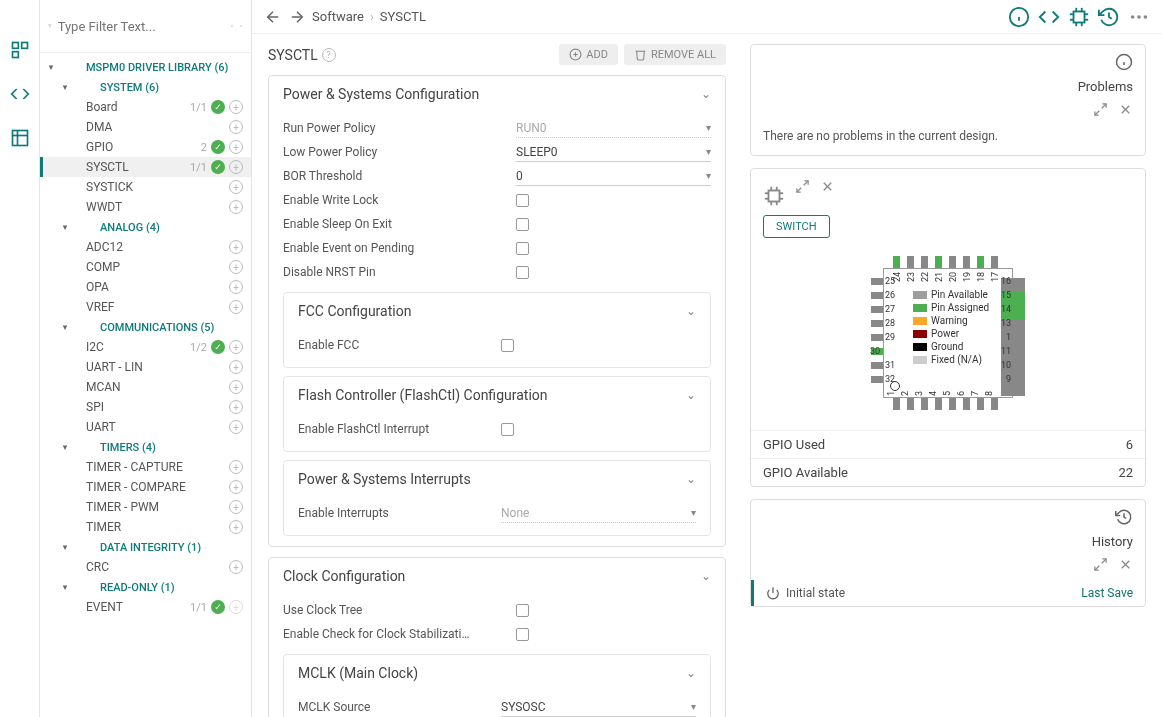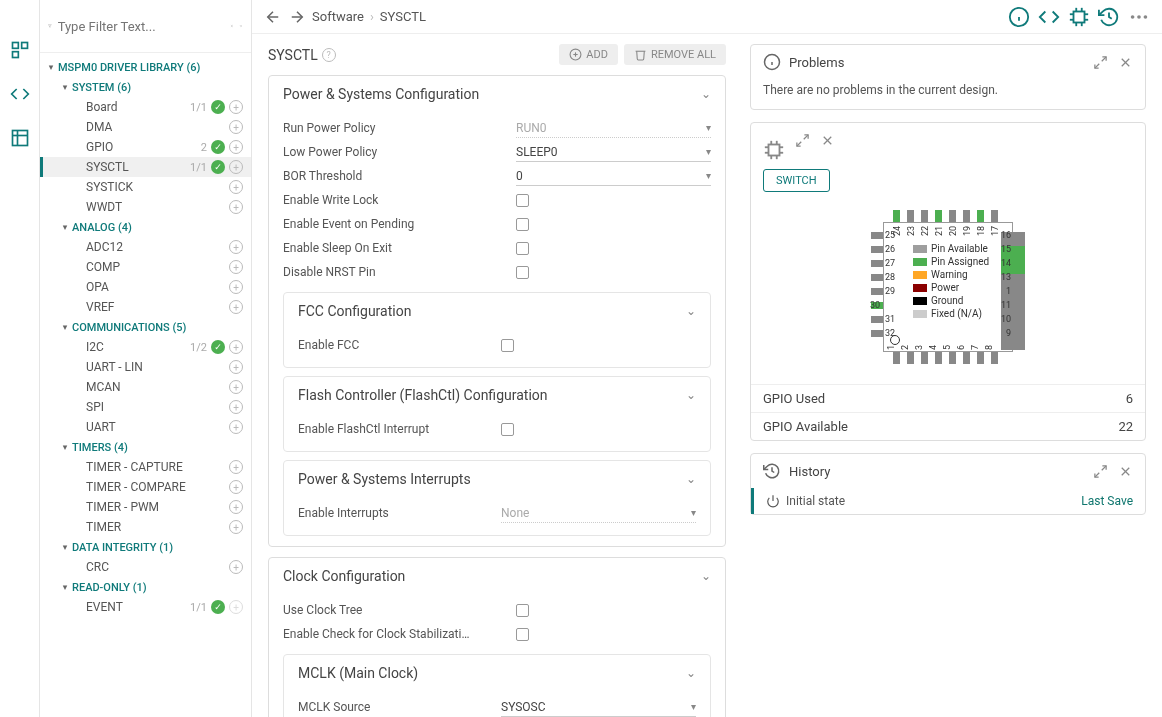--- a/index.html
+++ b/index.html
@@ -7,21 +7,21 @@
 .rail { width: 40px; border-right: 1px solid #e5e5e5; display: flex; flex-direction: column; align-items: center; padding-top: 40px; gap: 24px; }
 .rail-icon { width: 20px; height: 20px; color: #0f7a7a; cursor: pointer; display: flex; align-items: center; justify-content: center; }
 .sidebar { width: 212px; border-right: 1px solid #e5e5e5; display: flex; flex-direction: column; }
 .filter-row { display: flex; align-items: center; padding: 18px 8px; border-bottom: 1px solid #eee; gap: 6px; color: #888; }
 .filter-row input { border: none; outline: none; flex: 1; font-size: 13px; color: #666; }
 .filter-row .ficon { width: 16px; height: 16px; color: #888; cursor: pointer; }
 .tree { flex: 1; overflow-y: auto; padding: 4px 0; }
 .tree-row { display: flex; align-items: center; padding: 2px 8px 2px 0; height: 20px; cursor: pointer; }
 .tree-arrow { width: 14px; height: 14px; display: flex; align-items: center; justify-content: center; font-size: 9px; color: #666; }
 .tree-label { flex: 1; font-size: 12px; color: #555; white-space: nowrap; overflow: hidden; text-overflow: ellipsis; }
-.tree-label.group { color: #0f7a7a; font-weight: 500; font-size: 11px; }
+.tree-label.group { color: #0f7a7a; font-weight: 500; font-size: 11px; margin-left: 28px; }
 .tree-count { font-size: 11px; color: #aaa; margin-right: 4px; }
 .tree-check { width: 14px; height: 14px; border-radius: 50%; background: #4CAF50; color: #fff; display: flex; align-items: center; justify-content: center; font-size: 9px; margin-right: 4px; }
 .tree-add { width: 14px; height: 14px; border: 1.5px solid #bbb; border-radius: 50%; display: flex; align-items: center; justify-content: center; font-size: 10px; color: #bbb; cursor: pointer; }
 .tree-add.disabled { border-color: #ddd; color: #ddd; }
 .tree-row.selected { background: #f0f0f0; }
 .tree-row.selected::before { content: ''; position: absolute; left: 40px; width: 3px; height: 20px; background: #0f7a7a; }
 .main { flex: 1; display: flex; flex-direction: column; }
 .topbar { height: 34px; display: flex; align-items: center; padding: 0 12px; border-bottom: 1px solid #eee; }
 .nav-arrow { width: 18px; height: 18px; color: #666; cursor: pointer; margin-right: 6px; display: flex; align-items: center; justify-content: center; }
 .breadcrumb { font-size: 13px; color: #555; display: flex; align-items: center; gap: 6px; }
@@ -45,21 +45,21 @@
 .form-row { display: flex; align-items: center; height: 24px; }
 .form-label { flex: 1; font-size: 12px; color: #555; white-space: nowrap; overflow: hidden; text-overflow: ellipsis; }
 .form-control { width: 195px; }
 .form-select { width: 100%; border: none; border-bottom: 1px solid #ccc; font-size: 12px; color: #444; padding: 2px 0; background: transparent; display: flex; justify-content: space-between; align-items: center; cursor: pointer; }
 .form-select.disabled { color: #aaa; border-bottom: 1px dotted #ccc; }
 .form-select .caret { color: #888; font-size: 10px; }
 .form-check { width: 13px; height: 13px; border: 1.5px solid #999; border-radius: 2px; cursor: pointer; }
 .subpanel { border: 1px solid #e5e5e5; border-radius: 4px; margin-top: 8px; }
 .right { width: 420px; padding: 10px 16px 10px 8px; overflow-y: auto; }
 .card { border: 1px solid #ddd; border-radius: 4px; margin-bottom: 12px; }
-.card-header { display: flex; align-items: center; padding: 8px 12px; gap: 8px; }
+.card-header { display: flex; align-items: flex-end; padding: 8px 12px; gap: 8px; flex-direction: column; }
 .card-header-icon { width: 18px; height: 18px; color: #666; }
 .card-header-title { flex: 1; font-size: 13px; color: #444; }
 .card-actions { display: flex; gap: 10px; color: #888; }
 .card-action-icon { width: 15px; height: 15px; cursor: pointer; }
 .card-body { padding: 4px 12px 12px; font-size: 12px; color: #555; }
 .device-row { display: flex; gap: 10px; align-items: flex-start; }
 .device-icon { width: 22px; height: 22px; color: #888; margin-top: 6px; }
 .device-info { flex: 1; font-size: 12px; color: #444; }
 .switch-btn { margin-top: 8px; padding: 4px 12px; border: 1px solid #0f7a7a; color: #0f7a7a; background: #fff; border-radius: 3px; font-size: 11px; cursor: pointer; text-align: center; }
 .chip { margin: 10px auto 0; position: relative; width: 170px; height: 170px; }
@@ -388,27 +388,27 @@
                 </div>
               </div>
             </div>
           <div class="form-row">
               <div class="form-label">Enable Write Lock</div>
               <div class="form-control">
                 <div class="form-check"></div>
               </div>
             </div>
           <div class="form-row">
+              <div class="form-label">Enable Sleep On Exit</div>
+              <div class="form-control">
+                <div class="form-check"></div>
+              </div>
+            </div>
+          <div class="form-row">
               <div class="form-label">Enable Event on Pending</div>
-              <div class="form-control">
-                <div class="form-check"></div>
-              </div>
-            </div>
-          <div class="form-row">
-              <div class="form-label">Enable Sleep On Exit</div>
               <div class="form-control">
                 <div class="form-check"></div>
               </div>
             </div>
           <div class="form-row">
               <div class="form-label">Disable NRST Pin</div>
               <div class="form-control">
                 <div class="form-check"></div>
               </div>
             </div>

